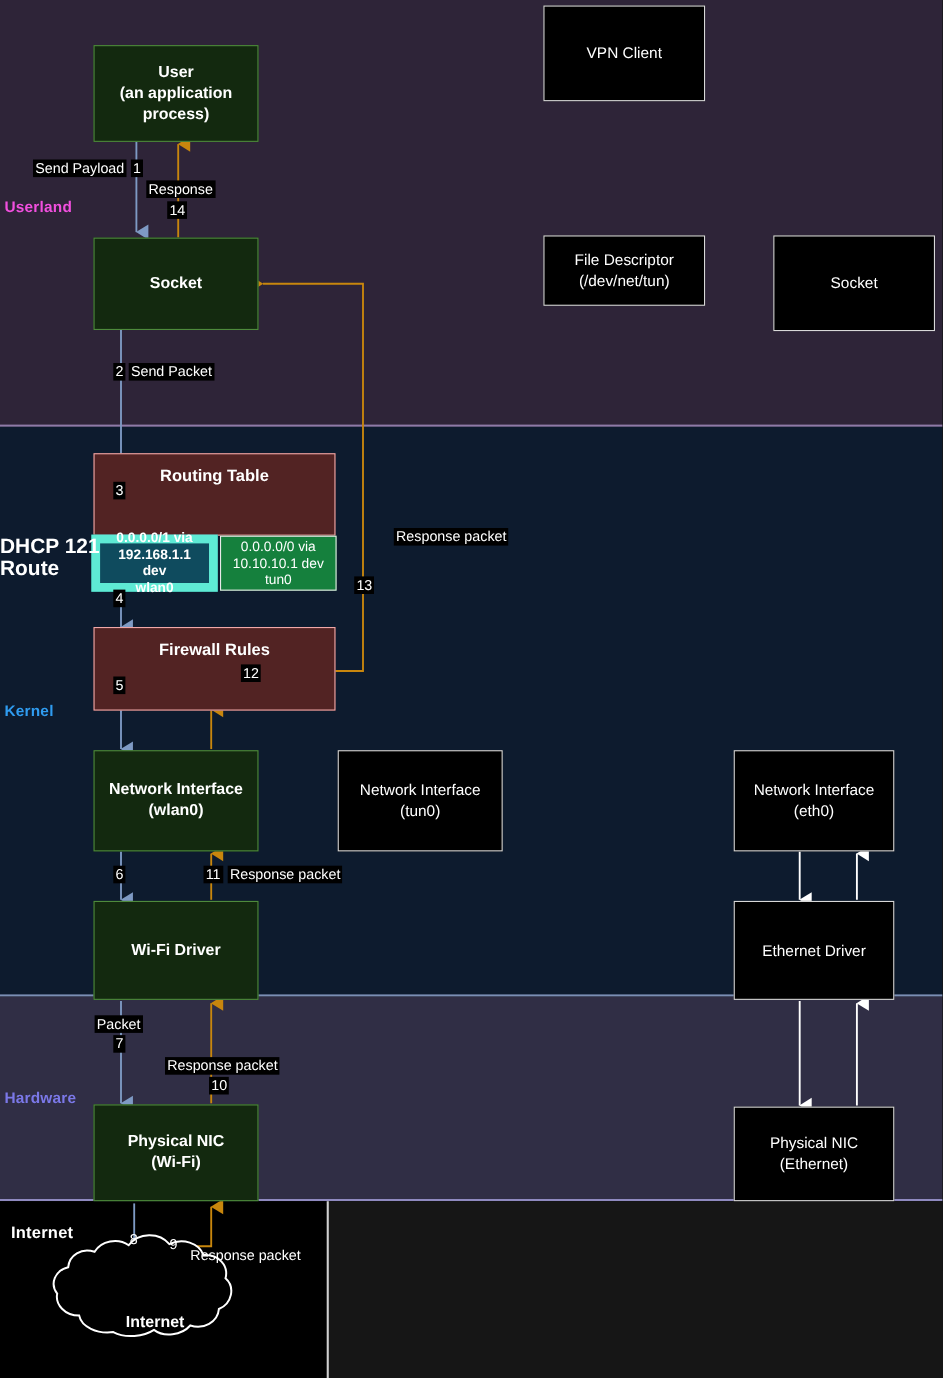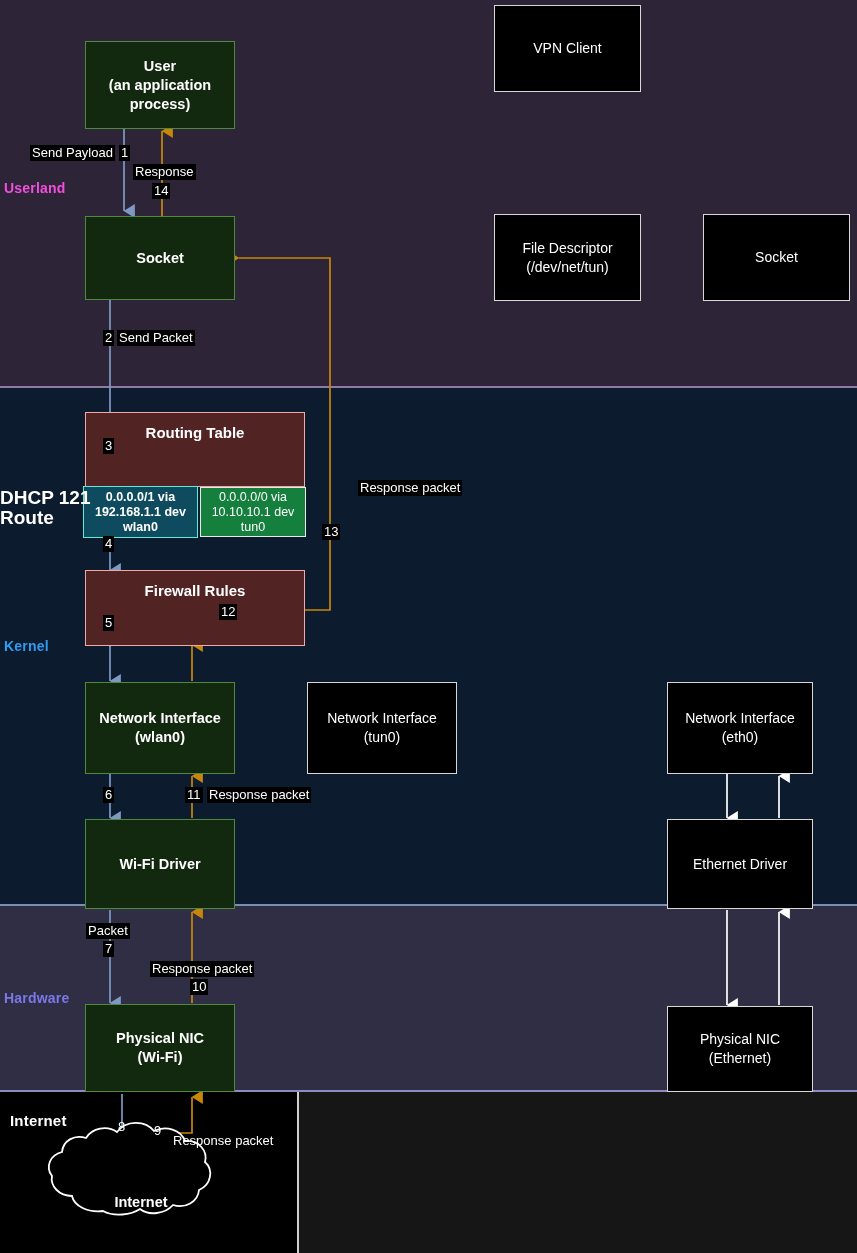--- a/index.html
+++ b/index.html
@@ -27,21 +27,21 @@
   .net-panel-right{left:299px;top:1092px;width:558px;height:161px;background:#161616;}
 
   
   .node{position:absolute;box-sizing:border-box;display:flex;align-items:center;
         justify-content:center;text-align:center;color:#fff;z-index:20;}
   .node .txt{line-height:19px;padding:0 4px;}
   .green{background:#13290f;border:1.5px solid #4e8a3c;font-weight:bold;font-size:14.5px;}
   .black{background:#000000;border:1.5px solid #d8d8d8;font-weight:normal;font-size:14px;}
   .maroon{background:#522323;border:1.5px solid #f0a8a8;font-weight:bold;font-size:15px;
           align-items:flex-start;padding-top:10px;}
-  .route-hl{background:#0f4b5e;border:1px solid #5eead4;font-weight:bold;font-size:12.5px;}
+  .route-hl{background:#0f4b5e;border:8px solid #5eead4;font-weight:bold;font-size:12.5px;}
   .route-hl .txt{line-height:15px;}
   .route-pl{background:#15803d;border:1.5px solid #e8e8e8;font-weight:normal;font-size:12.5px;}
   .route-pl .txt{line-height:15px;}
 
   
   .elabel{position:absolute;background:#000;color:#fff;font-size:13px;line-height:16px;
           padding:0px 2px;white-space:nowrap;z-index:40;}
   .elabel.plain{background:transparent;}
 
   
@@ -140,21 +140,21 @@
   </div>
 
   <div class="node green" style="left:85px;top:216px;width:150px;height:84px;">
     <div class="txt">Socket</div>
   </div>
 
   <div class="node black" style="left:494px;top:5px;width:147px;height:87px;text-align:right;">
     <div class="txt">VPN Client</div>
   </div>
 
-  <div class="node black" style="left:494px;top:214px;width:147px;height:87px;">
+  <div class="node black" style="left:494px;top:214px;width:147px;height:64px;">
     <div class="txt">
       <span>File Descriptor</span><br>
       <span>(/dev/net/tun)</span>
     </div>
   </div>
 
   <div class="node black" style="left:703px;top:214px;width:147px;height:87px;">
     <div class="txt">Socket</div>
   </div>
 

